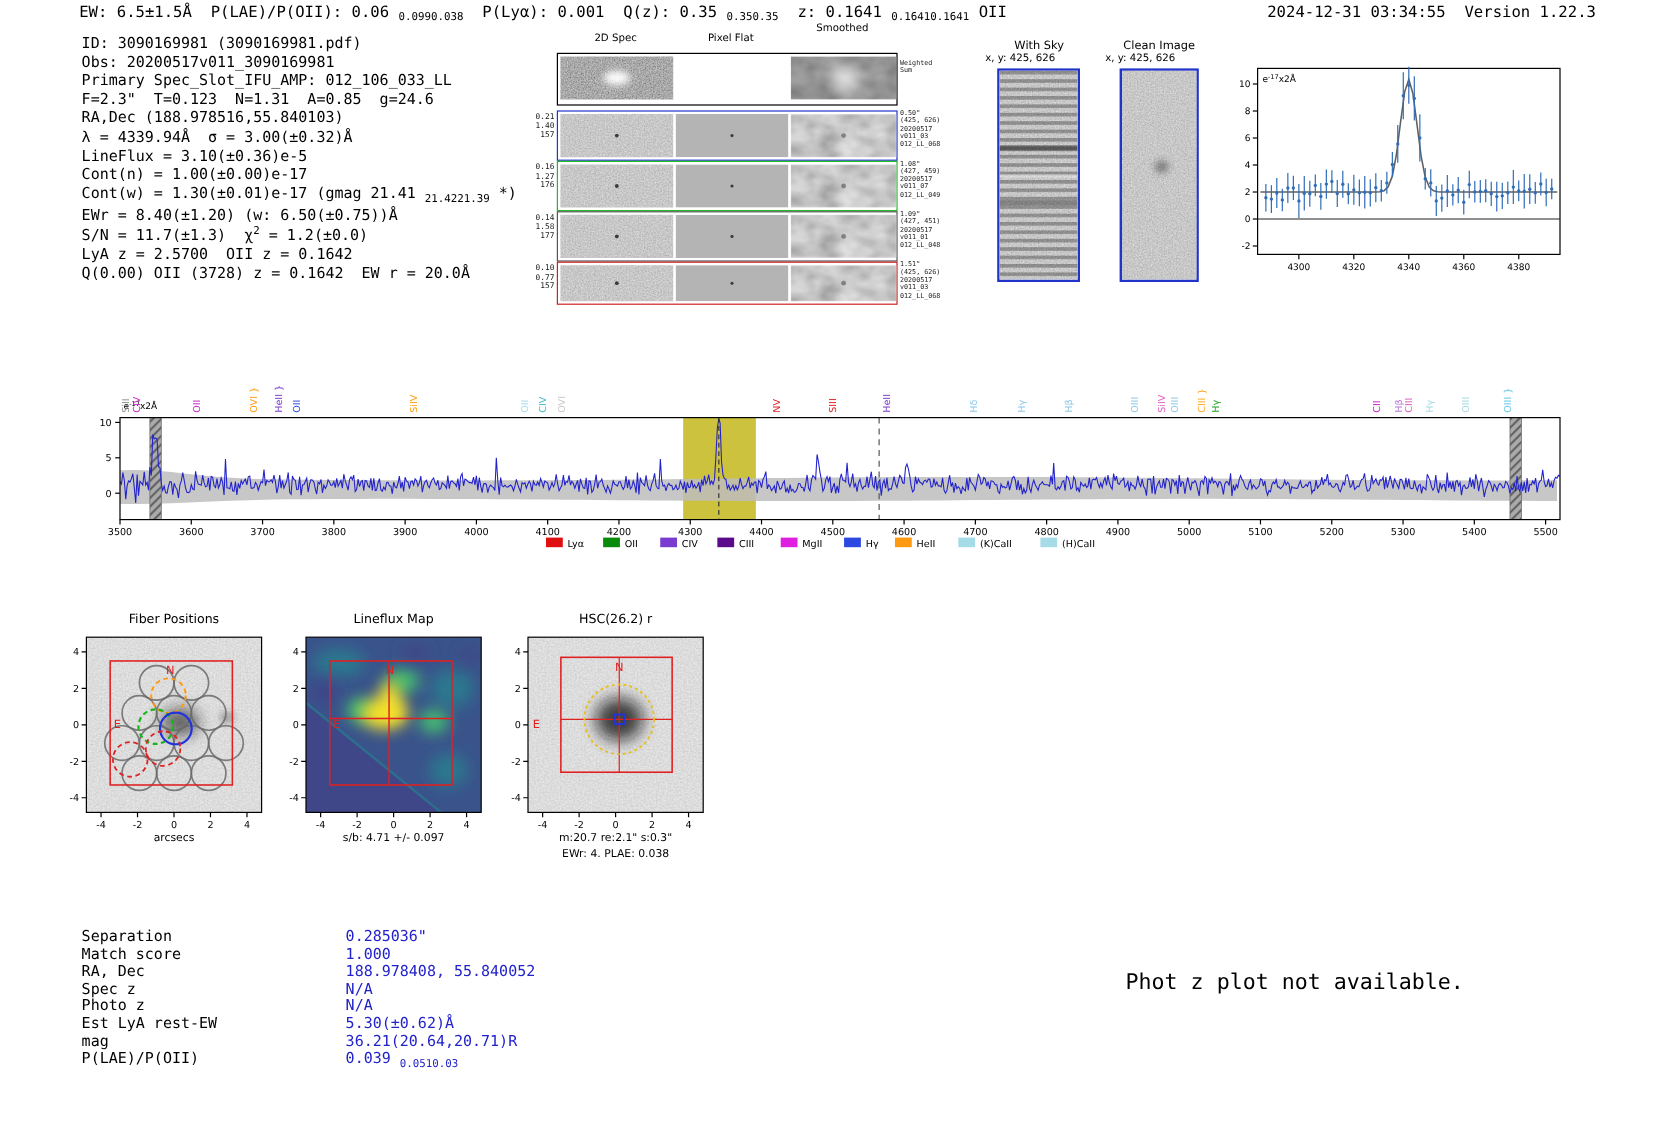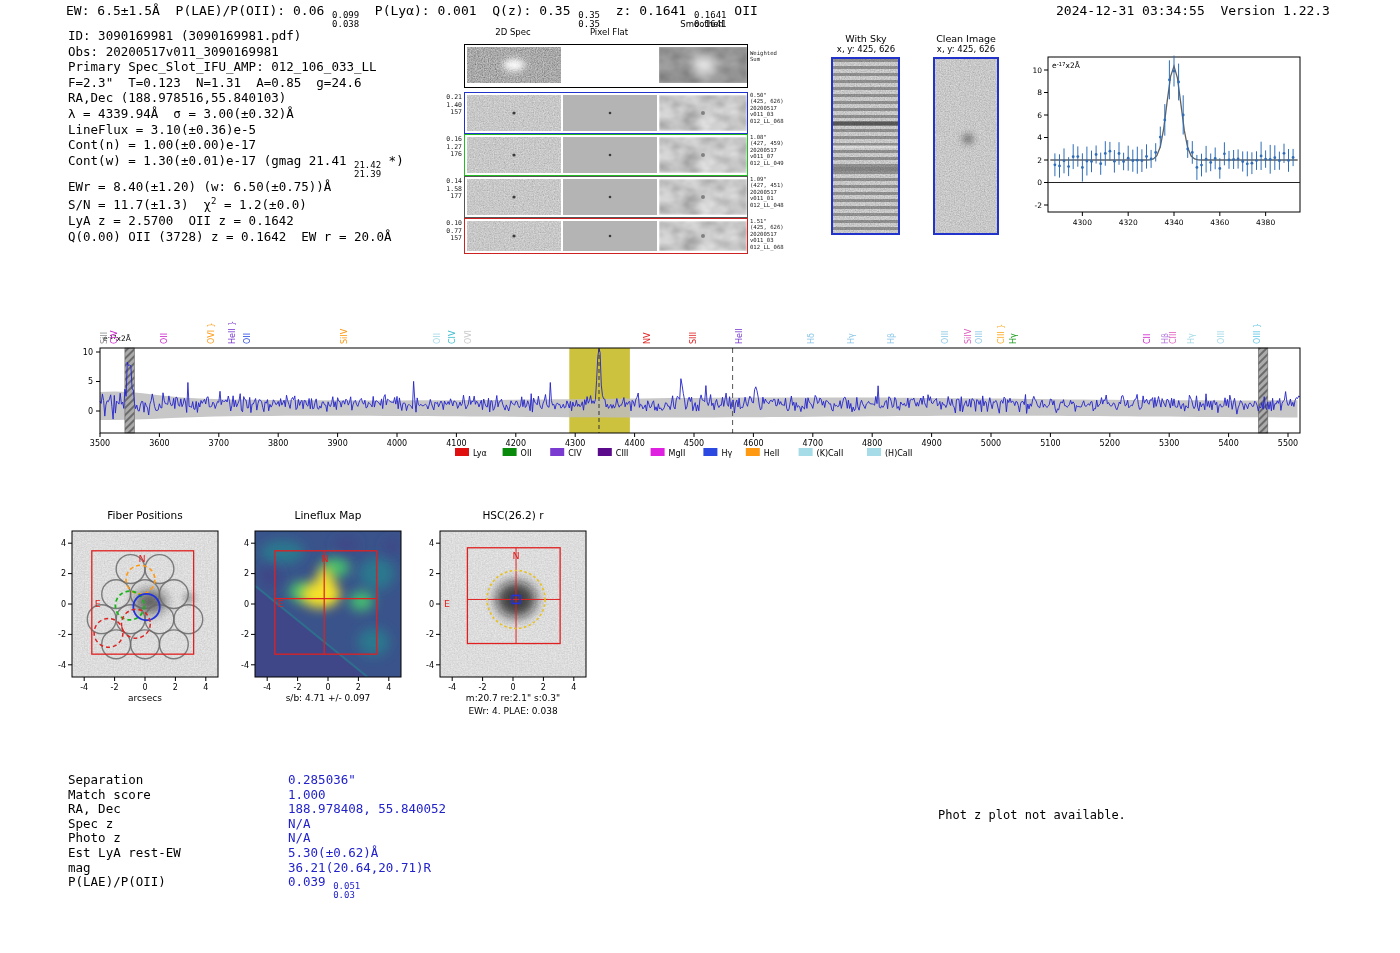--- a/index.html
+++ b/index.html
@@ -1,32 +1,32 @@
 <!DOCTYPE html>
 <html><head>
 <meta charset="utf-8">
 <style>
   html,body{margin:0;padding:0;background:#fff}
   body{font-family:"DejaVu Sans Mono",monospace;}
   #root{position:relative;width:1400px;height:953px;background:#fff;overflow:hidden}
   .abs{position:absolute}
   .pre{white-space:pre}
   .sans{font-family:"DejaVu Sans",sans-serif}
-  .frac{display:inline-flex;flex-direction:column;line-height:1;font-size:9px;vertical-align:-3px}
+  .frac{display:inline-flex;flex-direction:row;line-height:1;font-size:9px;vertical-align:-3px}
   .frac .ft,.frac .fb{display:block;text-align:left}
   sup{font-size:9px}
   .hline{font-size:13px}
   .infoline{font-size:12.5px;line-height:15.6px;white-space:pre}
   .tbl-label{color:#000}
   .tbl-value{color:#2222cc}
   .rowlbl{font-size:6.5px;line-height:7.6px;text-align:right;color:#222}
   .rowann{font-size:5.6px;line-height:6.4px;color:#222}
   .coltitle{font-size:8.5px;color:#000;text-align:center}
   .paneltitle{font-size:9.5px;text-align:center;color:#000}
-  .panelsub{font-size:8.5px;text-align:center;color:#000}
+  .panelsub{font-size:8.5px;color:#000}
   svg{display:block}
 </style>
 </head>
 <body>
 
 <svg width="0" height="0" style="position:absolute" aria-hidden="true">
 <defs>
   <filter id="fDark" x="0" y="0" width="100%" height="100%">
     <feTurbulence type="fractalNoise" baseFrequency="0.85" numOctaves="2" seed="7"></feTurbulence>
     <feColorMatrix type="saturate" values="0"></feColorMatrix>
@@ -688,15 +688,15 @@
       <div class="abs pre" style="left:0;top:0px;width:420px"><span class="tbl-label">Separation</span><span class="tbl-value abs" style="left:220px;top:0">0.285036"</span></div>
       <div class="abs pre" style="left:0;top:14.6px;width:420px"><span class="tbl-label">Match score</span><span class="tbl-value abs" style="left:220px;top:0">1.000</span></div>
       <div class="abs pre" style="left:0;top:29.2px;width:420px"><span class="tbl-label">RA, Dec</span><span class="tbl-value abs" style="left:220px;top:0">188.978408, 55.840052</span></div>
       <div class="abs pre" style="left:0;top:43.8px;width:420px"><span class="tbl-label">Spec z</span><span class="tbl-value abs" style="left:220px;top:0">N/A</span></div>
       <div class="abs pre" style="left:0;top:58.4px;width:420px"><span class="tbl-label">Photo z</span><span class="tbl-value abs" style="left:220px;top:0">N/A</span></div>
       <div class="abs pre" style="left:0;top:73px;width:420px"><span class="tbl-label">Est LyA rest-EW</span><span class="tbl-value abs" style="left:220px;top:0">5.30(±0.62)Å</span></div>
       <div class="abs pre" style="left:0;top:87.6px;width:420px"><span class="tbl-label">mag</span><span class="tbl-value abs" style="left:220px;top:0">36.21(20.64,20.71)R</span></div>
       <div class="abs pre" style="left:0;top:102.2px;width:420px"><span class="tbl-label">P(LAE)/P(OII)</span><span class="tbl-value abs" style="left:220px;top:0">0.039 <span class="frac"><span class="ft">0.051</span><span class="fb">0.03</span></span></span></div>
     </div>
 
-  <div id="photz-note" class="abs" style="left:938px;top:808px;font-size:12px">Phot z plot not available.</div>
+  <div id="photz-note" class="abs" style="left:938px;top:808px;font-size:18px">Phot z plot not available.</div>
 
 </div>
 
 </body></html>

